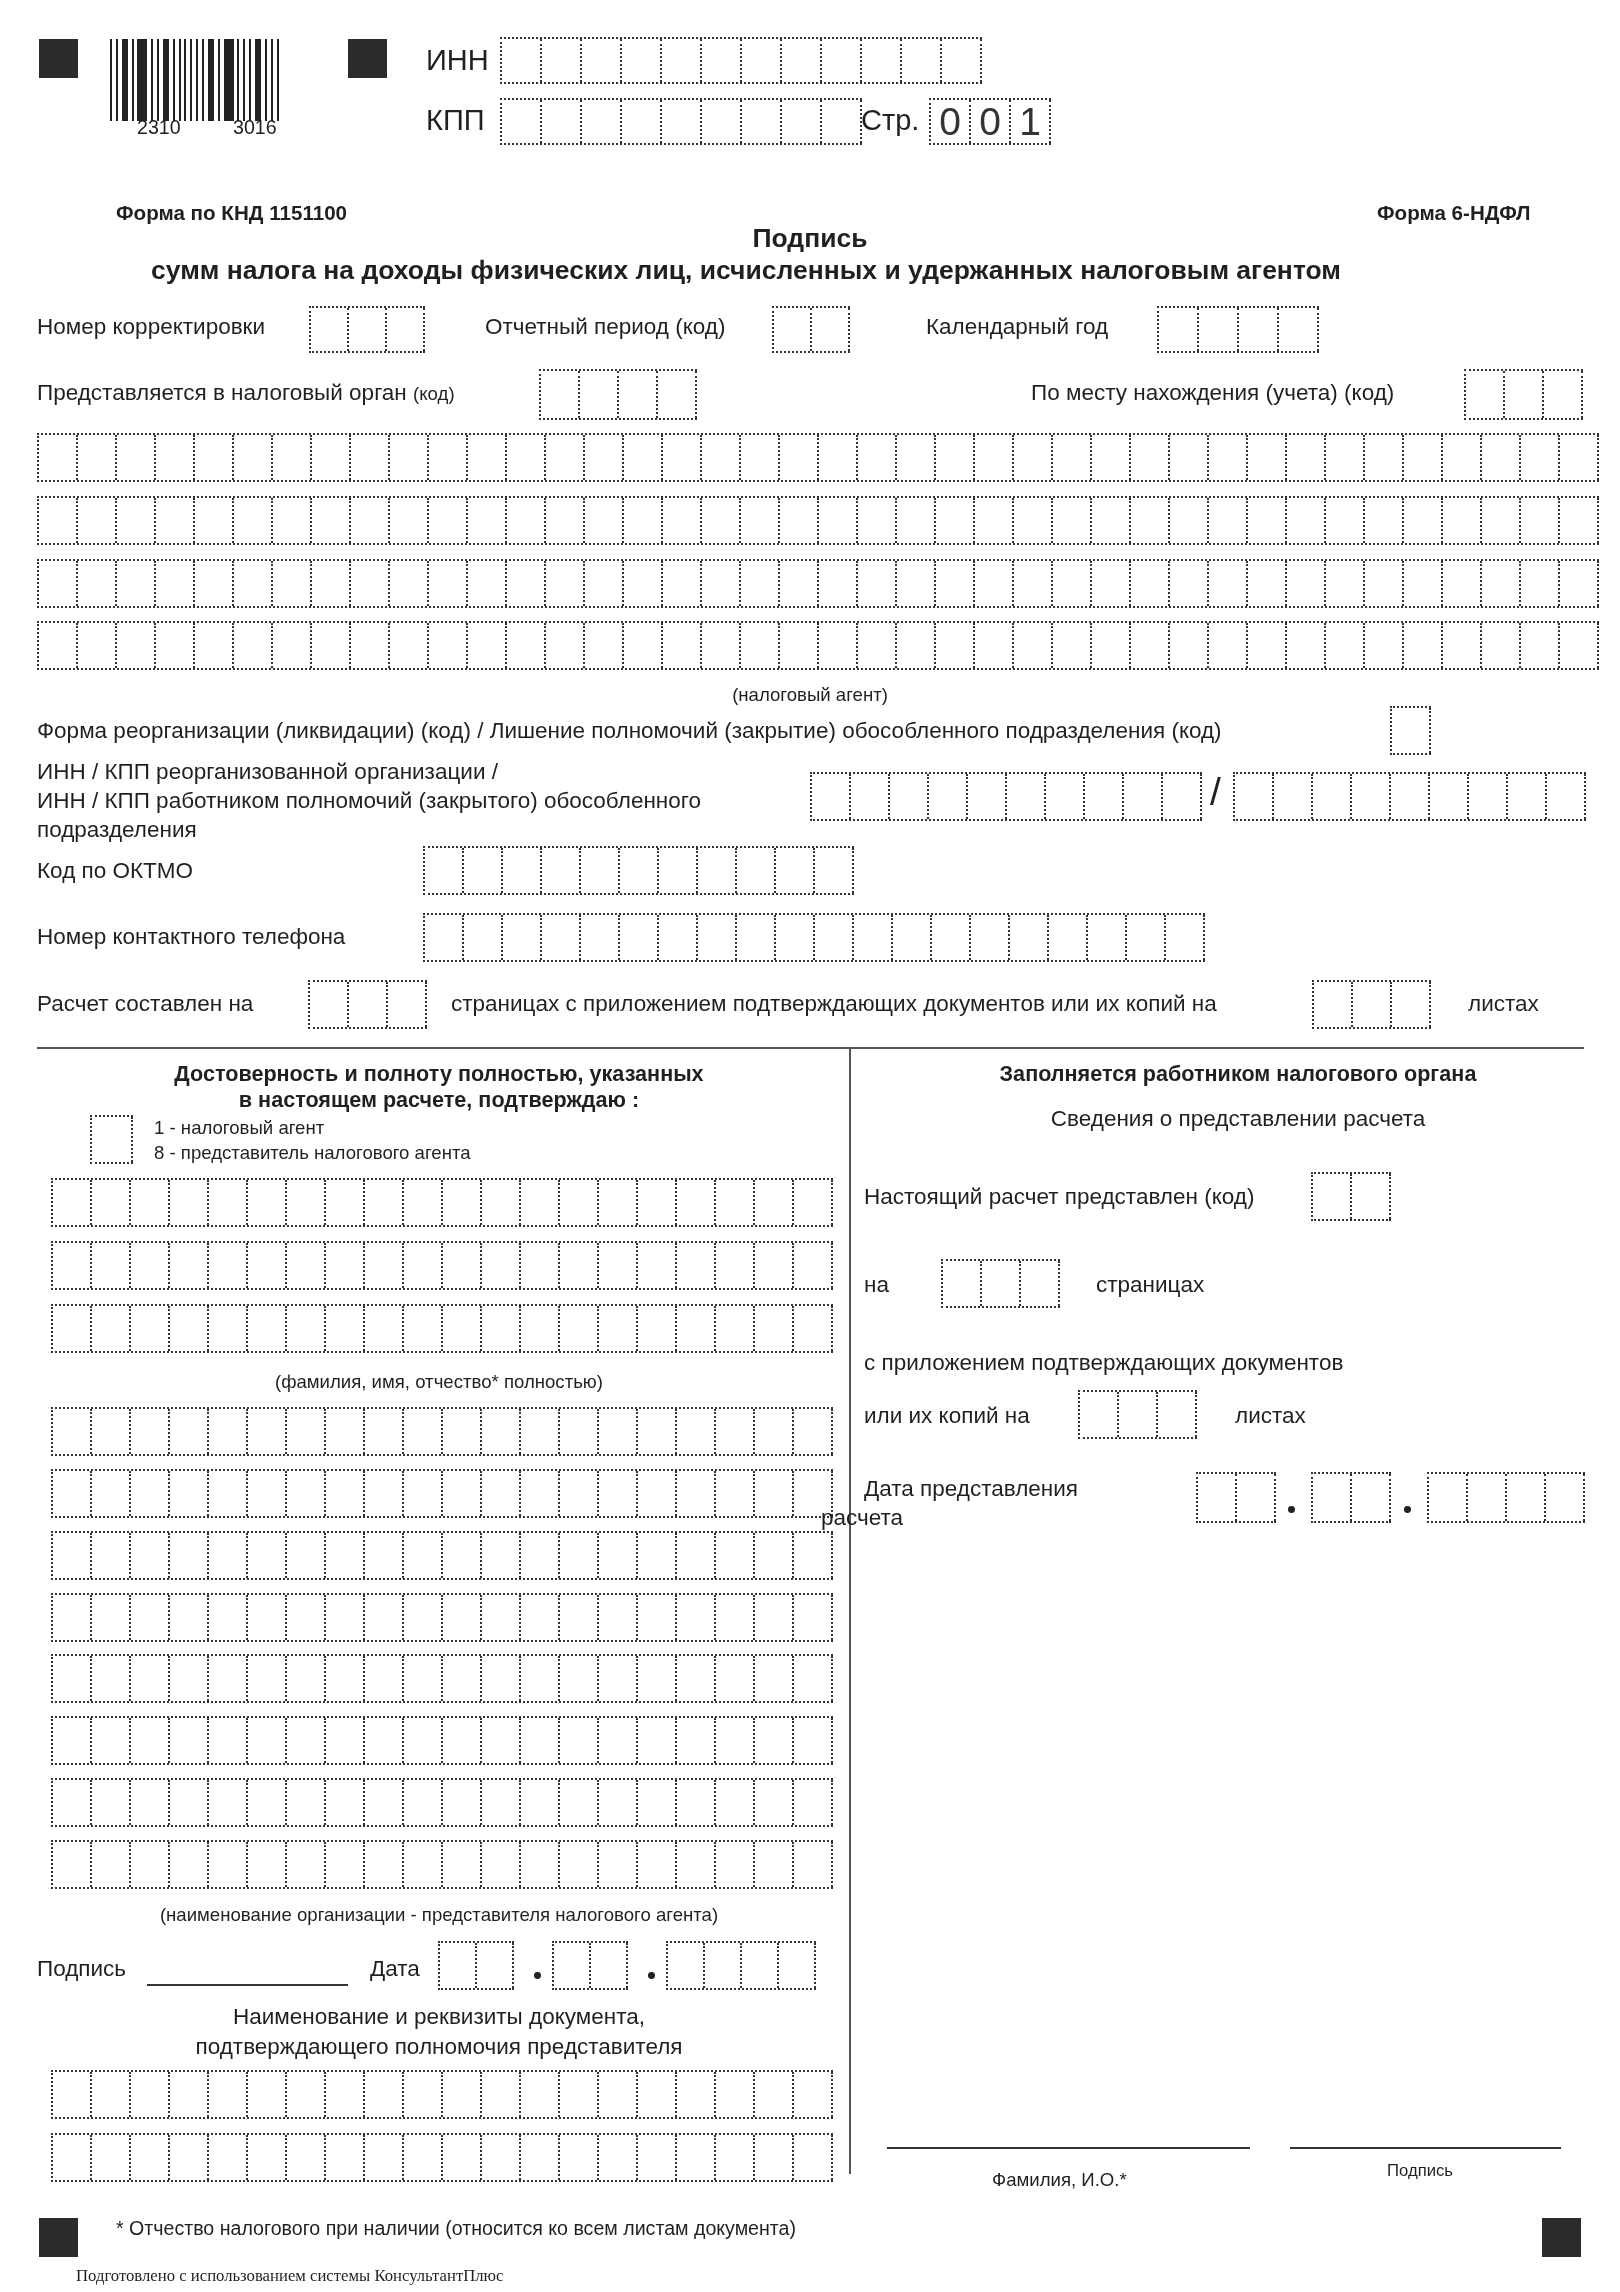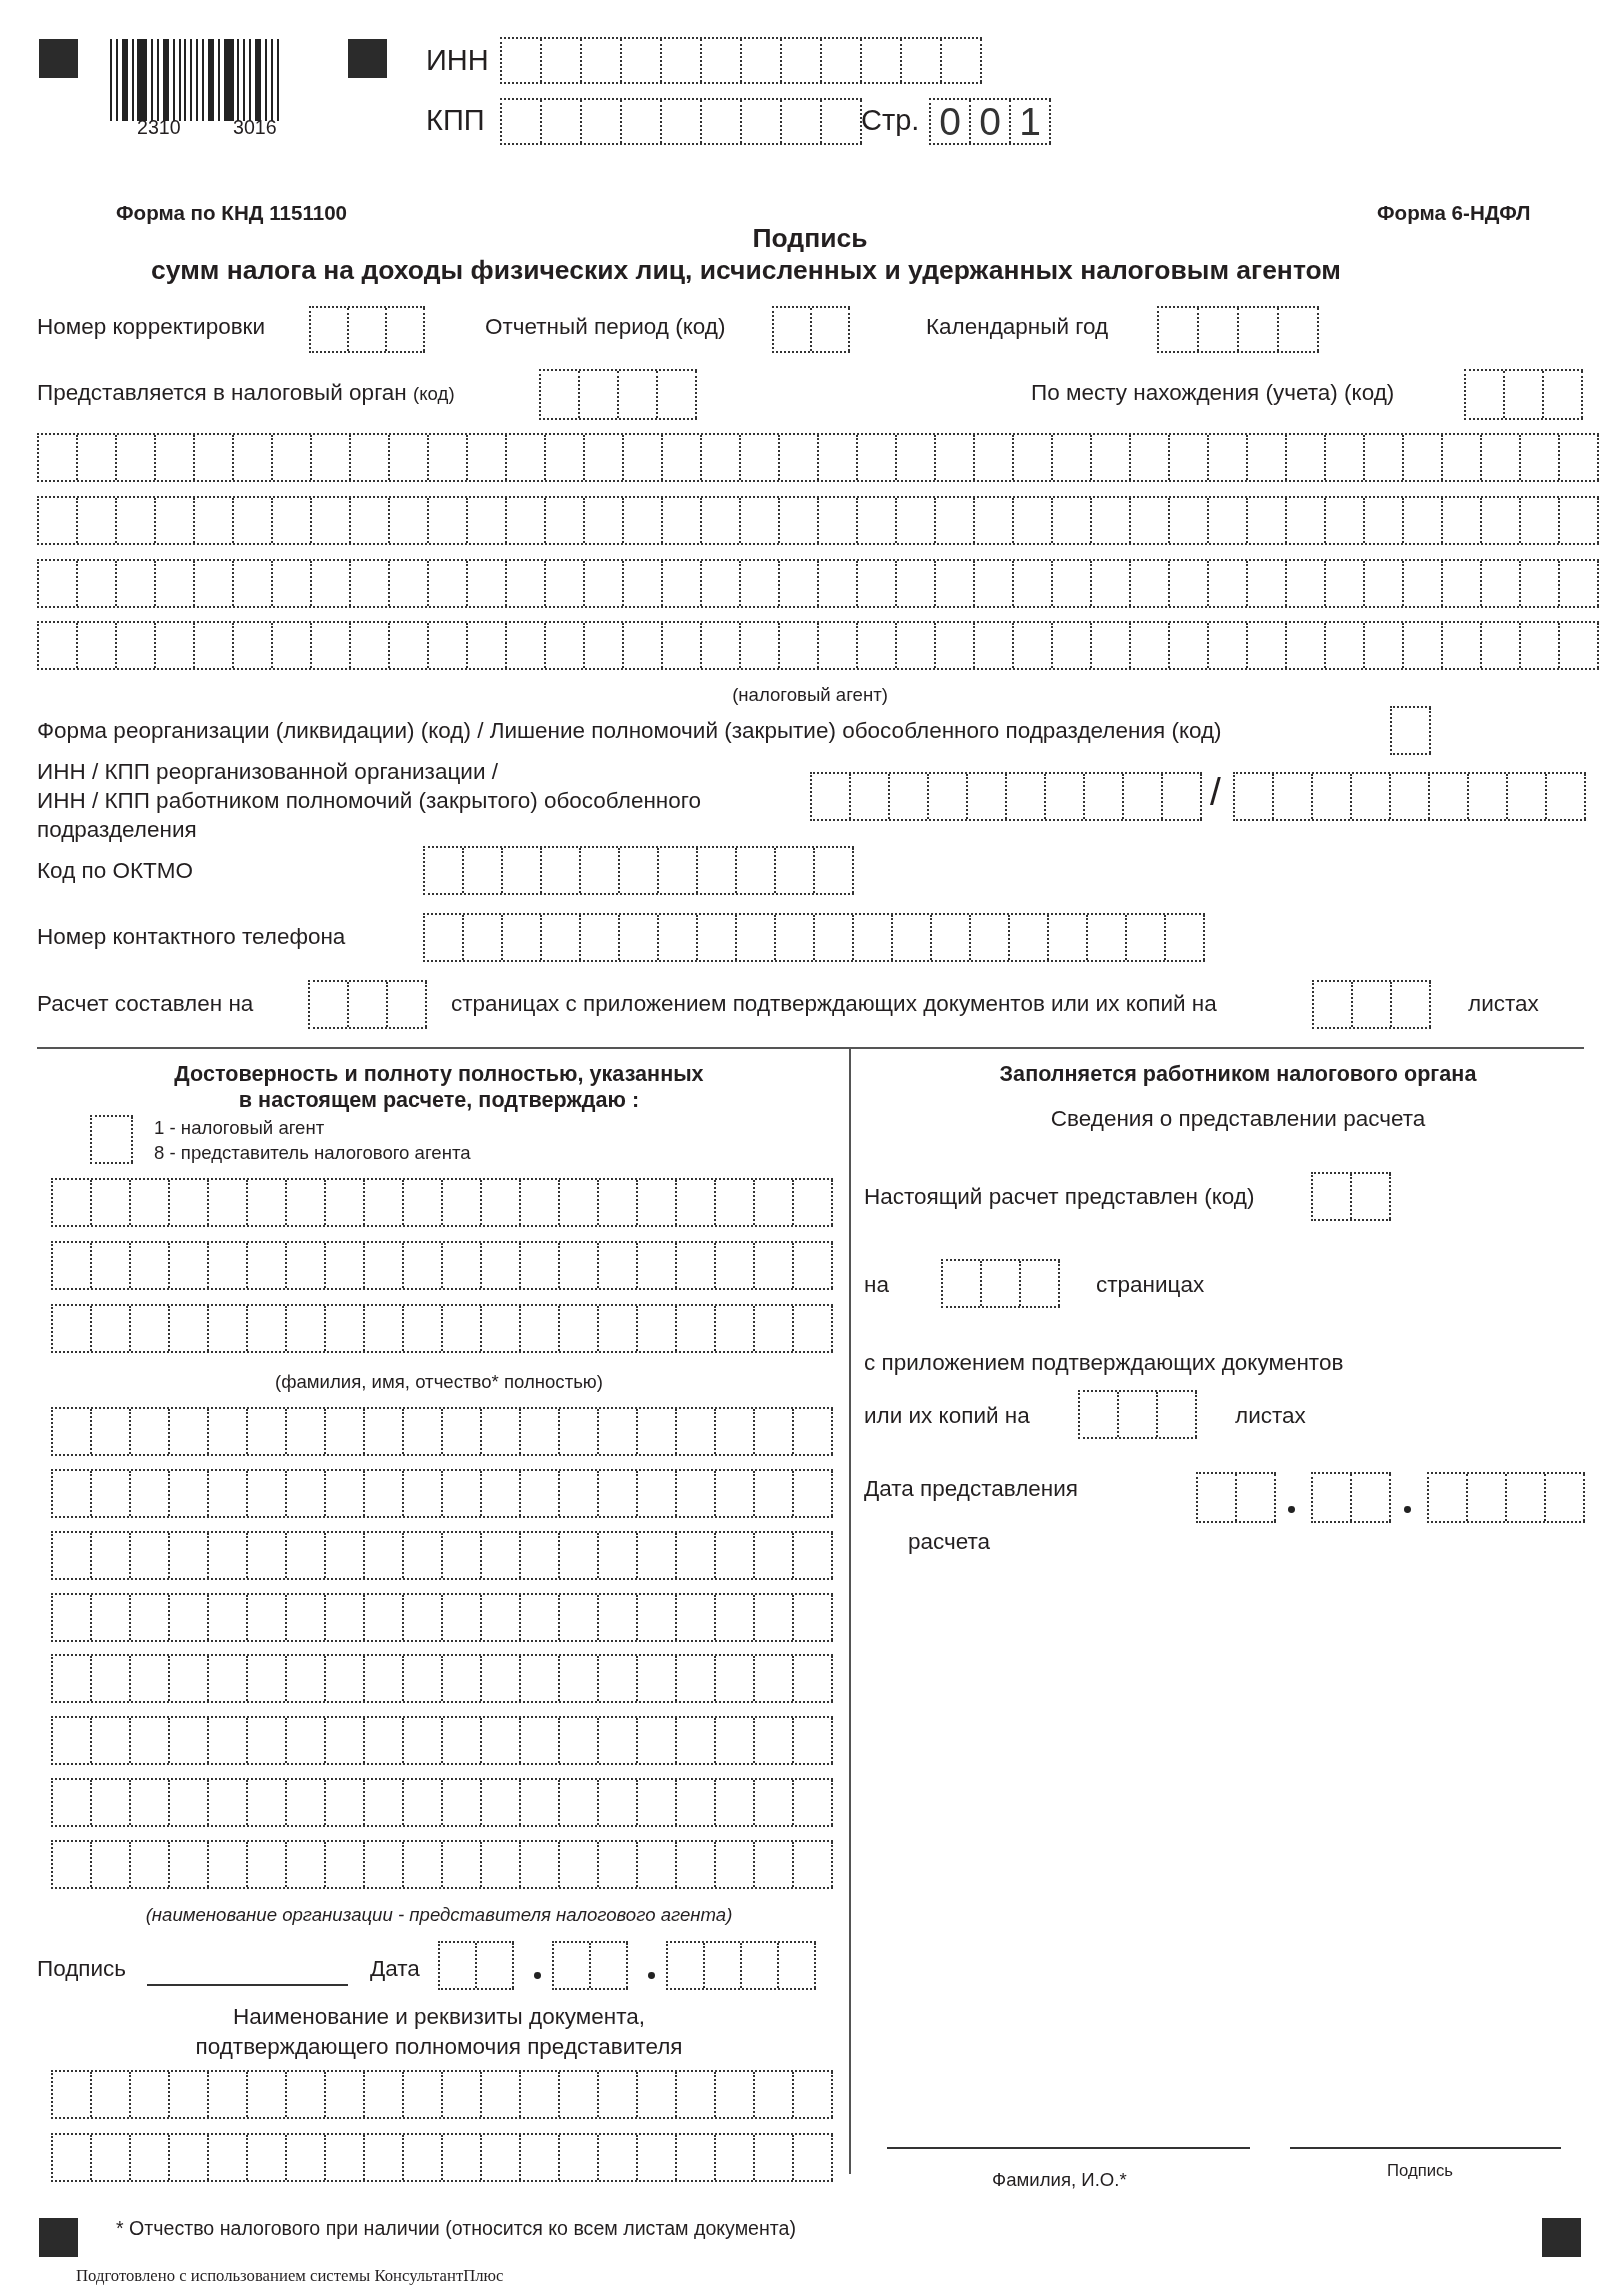--- a/index.html
+++ b/index.html
@@ -640,21 +640,21 @@
       <div class="cell" style="width: 39px;"></div>
       <div class="cell" style="width: 39px;"></div>
       <div class="cell" style="width: 39px;"></div>
       <div class="cell" style="width: 39px;"></div>
       <div class="cell" style="width: 39px;"></div>
       <div class="cell" style="width: 39px;"></div>
       <div class="cell" style="width: 39px;"></div>
       <div class="cell" style="width: 39px;"></div>
     </div>
   </div>
-<div class="lbl-sm center" style="left:37px;width:804px;top:1904px;font-style:italic;">(наименование организации - представителя налогового агента)</div>
+<div class="lbl-sm center" style="left:37px;width:804px;top:1904px;">(наименование организации - представителя налогового агента)</div>
 
 <div class="lbl" style="left:37px;top:1956px;">Подпись</div>
 <div class="hline" style="left:147px;top:1984px;width:201px;background:#333;"></div>
 <div class="lbl" style="left:370px;top:1956px;">Дата</div>
 <div class="grid" style="left:438px;top:1941px;height:49px;">
     <div class="cell" style="width: 37px;"></div>
     <div class="cell" style="width: 37px;"></div>
   </div>
 <div class="sep-dot" style="left:534px;top:1972px;"></div>
 <div class="grid" style="left:552px;top:1941px;height:49px;">
@@ -738,21 +738,21 @@
 <div class="lbl" style="left:864px;top:1350px;">с приложением подтверждающих документов</div>
 <div class="lbl" style="left:864px;top:1403px;">или их копий на</div>
 <div class="grid" style="left:1078px;top:1390px;height:49px;">
     <div class="cell" style="width: 39px;"></div>
     <div class="cell" style="width: 39px;"></div>
     <div class="cell" style="width: 39px;"></div>
   </div>
 <div class="lbl" style="left:1235px;top:1403px;">листах</div>
 
 <div class="lbl" style="left:864px;top:1476px;">Дата представления</div>
-<div class="lbl" style="left:908px;top:1505px;margin-top:24px;">расчета</div>
+<div class="lbl" style="left:821px;top:1505px;">расчета</div>
 <div class="grid" style="left:1196px;top:1472px;height:51px;">
     <div class="cell" style="width: 39px;"></div>
     <div class="cell" style="width: 39px;"></div>
   </div>
 <div class="sep-dot" style="left:1288px;top:1506px;"></div>
 <div class="grid" style="left:1311px;top:1472px;height:51px;">
     <div class="cell" style="width: 39px;"></div>
     <div class="cell" style="width: 39px;"></div>
   </div>
 <div class="sep-dot" style="left:1404px;top:1506px;"></div>

